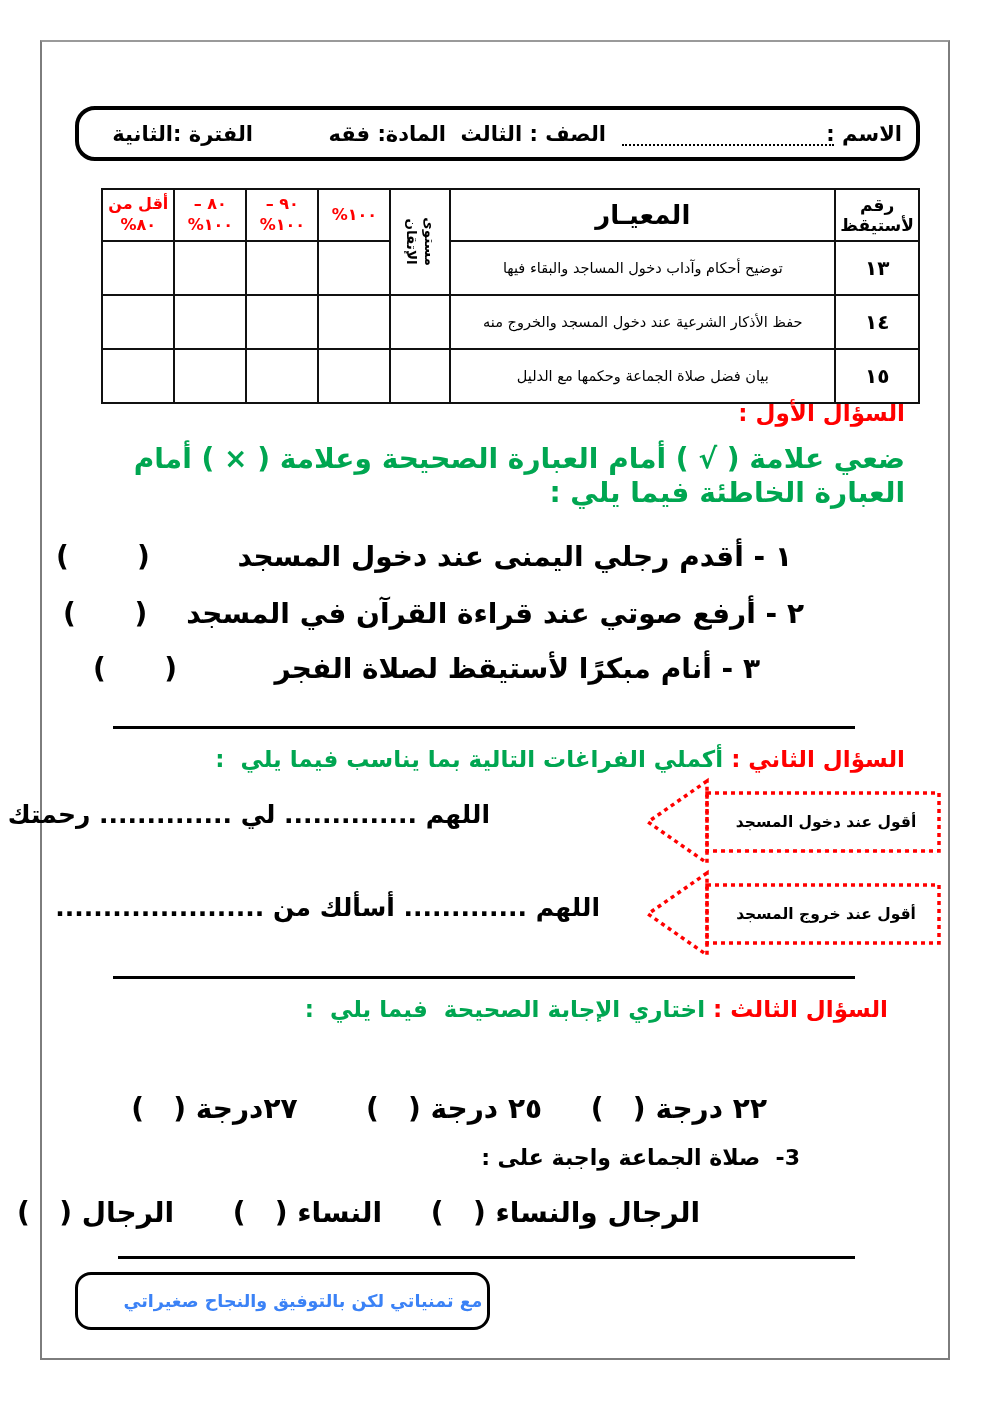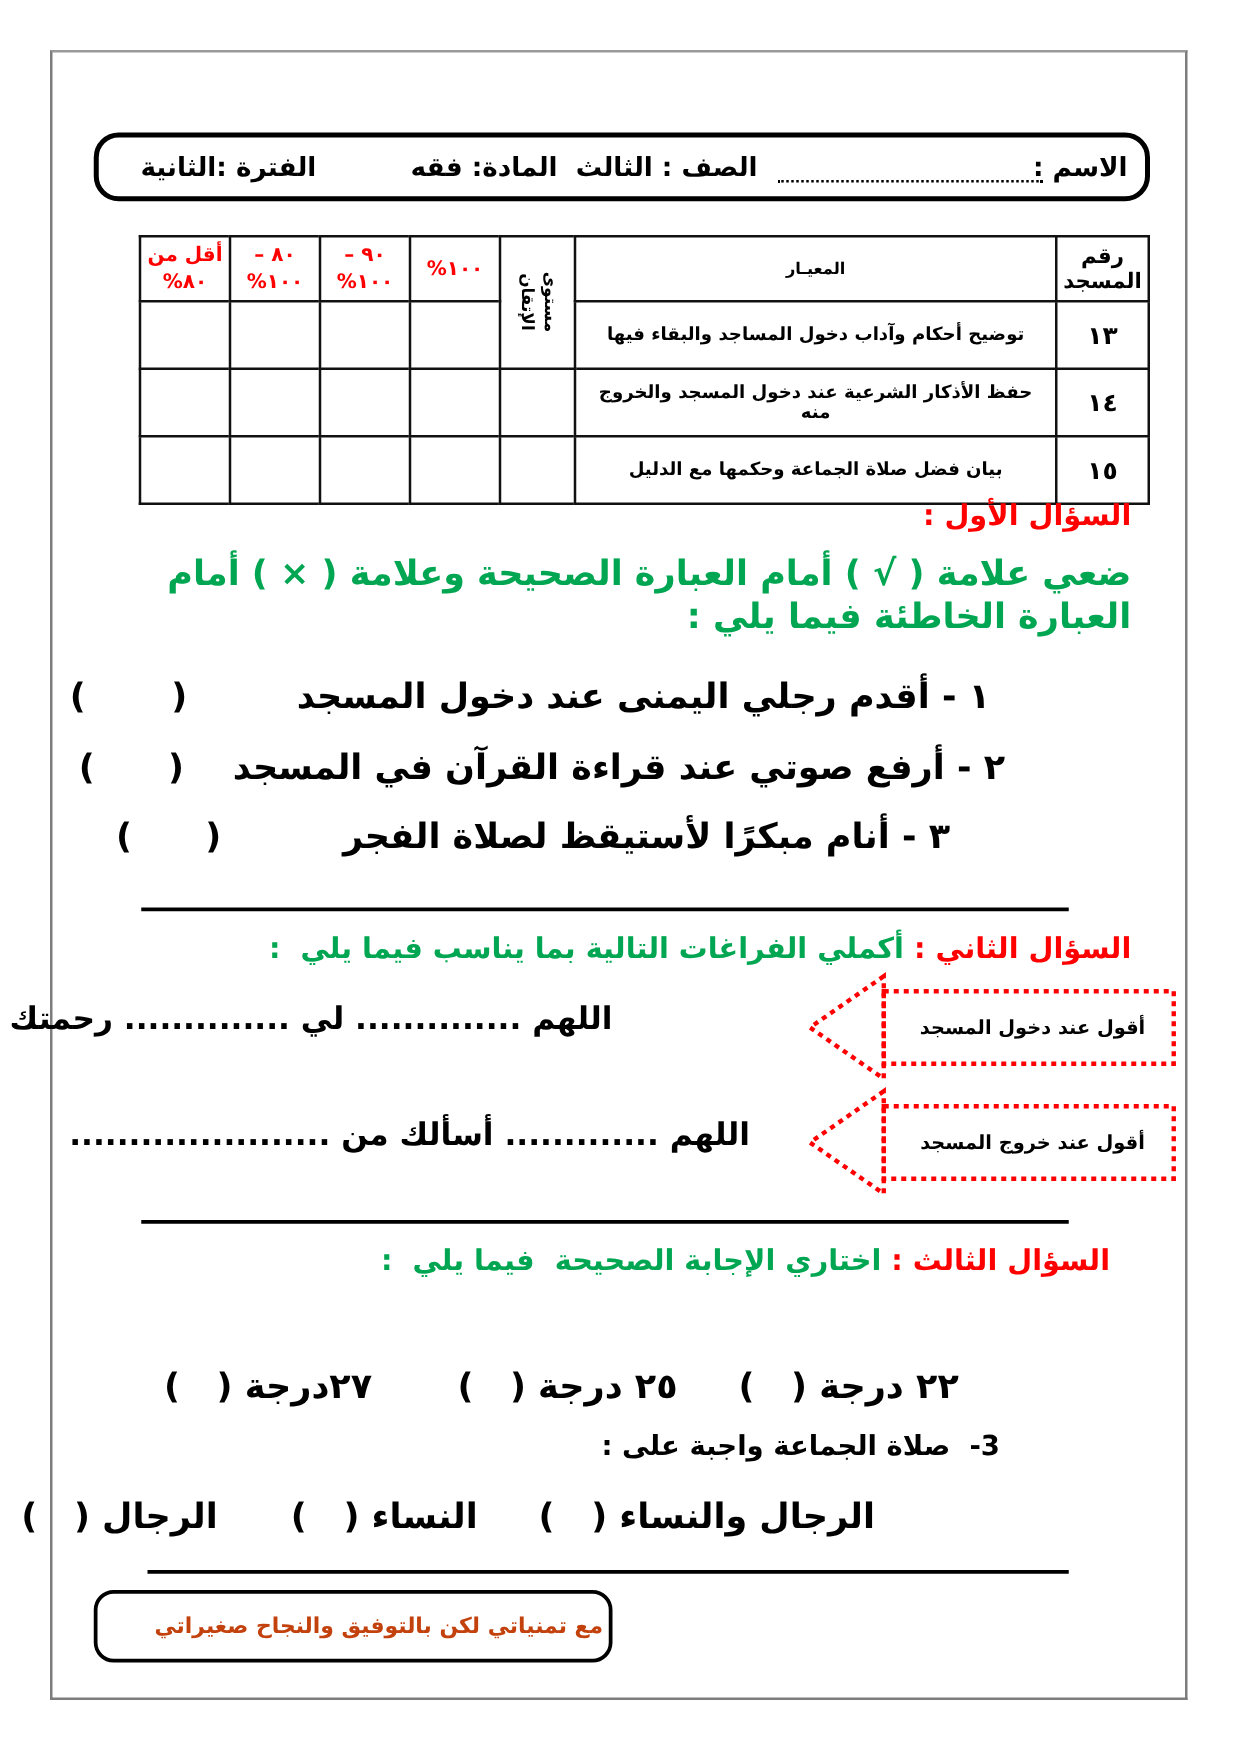--- a/index.html
+++ b/index.html
@@ -18,63 +18,63 @@
 
   
   table.rubric { position:absolute; right:72px; top:188px; border-collapse:collapse; table-layout:fixed; direction:rtl; }
   table.rubric td { border:2.5px solid #111; text-align:center; vertical-align:middle; padding:0 4px; }
   .c-num   { width:74px;  font-weight:bold; font-size:20px; }
   .c-crit  { width:385px; }
   .c-mast  { width:60px; }
   .c-lvl   { width:72px; }
   .rub-head { font-weight:bold; font-size:17px; }
   .rub-head-red { color:#ff0000; font-weight:bold; font-size:16px; white-space:pre-line; line-height:1.3; }
-  .crit-cell { text-align:right; font-size:14.5px; font-weight:700; padding:0 8px; }
+  .crit-cell { text-align:right; font-size:14.5px; font-weight:400; padding:0 8px; }
   .vert-wrap { display:flex; align-items:center; justify-content:center; height:100%; }
   .vert { transform:rotate(90deg); white-space:pre-line; font-weight:bold; font-size:13.5px; line-height:1.3; text-align:center; }
   tr.hrow { height:52px; } tr.drow { height:54px; }
 
   
   .abs { position:absolute; white-space:pre; }
   .red   { color:#ff0000; font-weight:bold; }
   .green { color:#00a651; font-weight:bold; }
   .q-title { font-size:23px; }
   .q1-instr { position:absolute; top:442px; right:87px; width:786px; font-size:28px; line-height:34px; text-align:right; white-space:normal; }
   .q-item { font-weight:bold; font-size:28px; color:#000; }
   .divider { position:absolute; height:2.5px; background:#000; }
   .blank { font-weight:bold; font-size:25px; color:#000; }
 
   
   .arrow-box { position:absolute; width:298px; height:92px; }
   .arrow-box svg { position:absolute; inset:0; }
   .arrow-label { position:absolute; right:10px; left:74px; top:20px; bottom:20px; display:flex; align-items:center; justify-content:center; font-weight:bold; font-size:15.5px; color:#000; white-space:nowrap; }
 
   
-  .footer-box { position:absolute; left:75px; top:1272px; width:415px; height:58px; border:3px solid #000; border-radius:16px; display:flex; align-items:center; justify-content:center; font-weight:bold; font-size:17.5px; color:#c2410c;padding-left:41px; }
+  .footer-box { position:absolute; left:75px; top:1272px; width:415px; height:58px; border:3px solid #000; border-radius:16px; display:flex; align-items:center; justify-content:center; font-weight:bold; font-size:17.5px; color:#3b82f6;padding-left:41px; }
 </style>
 </head>
 <body>
 
 <div class="page">
   <div class="frame"></div>
 
   <div class="header-box">
     <span class="h-name">الاسم :</span>
     <span class="h-dots"></span>
     <span class="h-class">الصف : الثالث</span>
     <span class="h-subj">المادة: فقه</span>
     <span class="h-period">الفترة :الثانية</span>
   </div>
 
   <table class="rubric">
     <tbody>
         <tr class="hrow">
       <td class="c-num rub-head" style="white-space:pre-line; font-size:17px;">رقم
-المسجد</td>
-      <td class="c-crit rub-head" style="font-size:13px;">المعيـار</td>
+لأستيقظ</td>
+      <td class="c-crit rub-head" style="font-size:26px;">المعيـار</td>
       <td class="c-mast" rowspan="2">
         <div class="vert-wrap">
               <div class="vert">مستوى
 الإتقان</div>
             </div>
       </td>
       <td class="c-lvl rub-head-red">١٠٠%</td>
       <td class="c-lvl rub-head-red">٩٠ –
 ١٠٠%</td>
       <td class="c-lvl rub-head-red">٨٠ –

